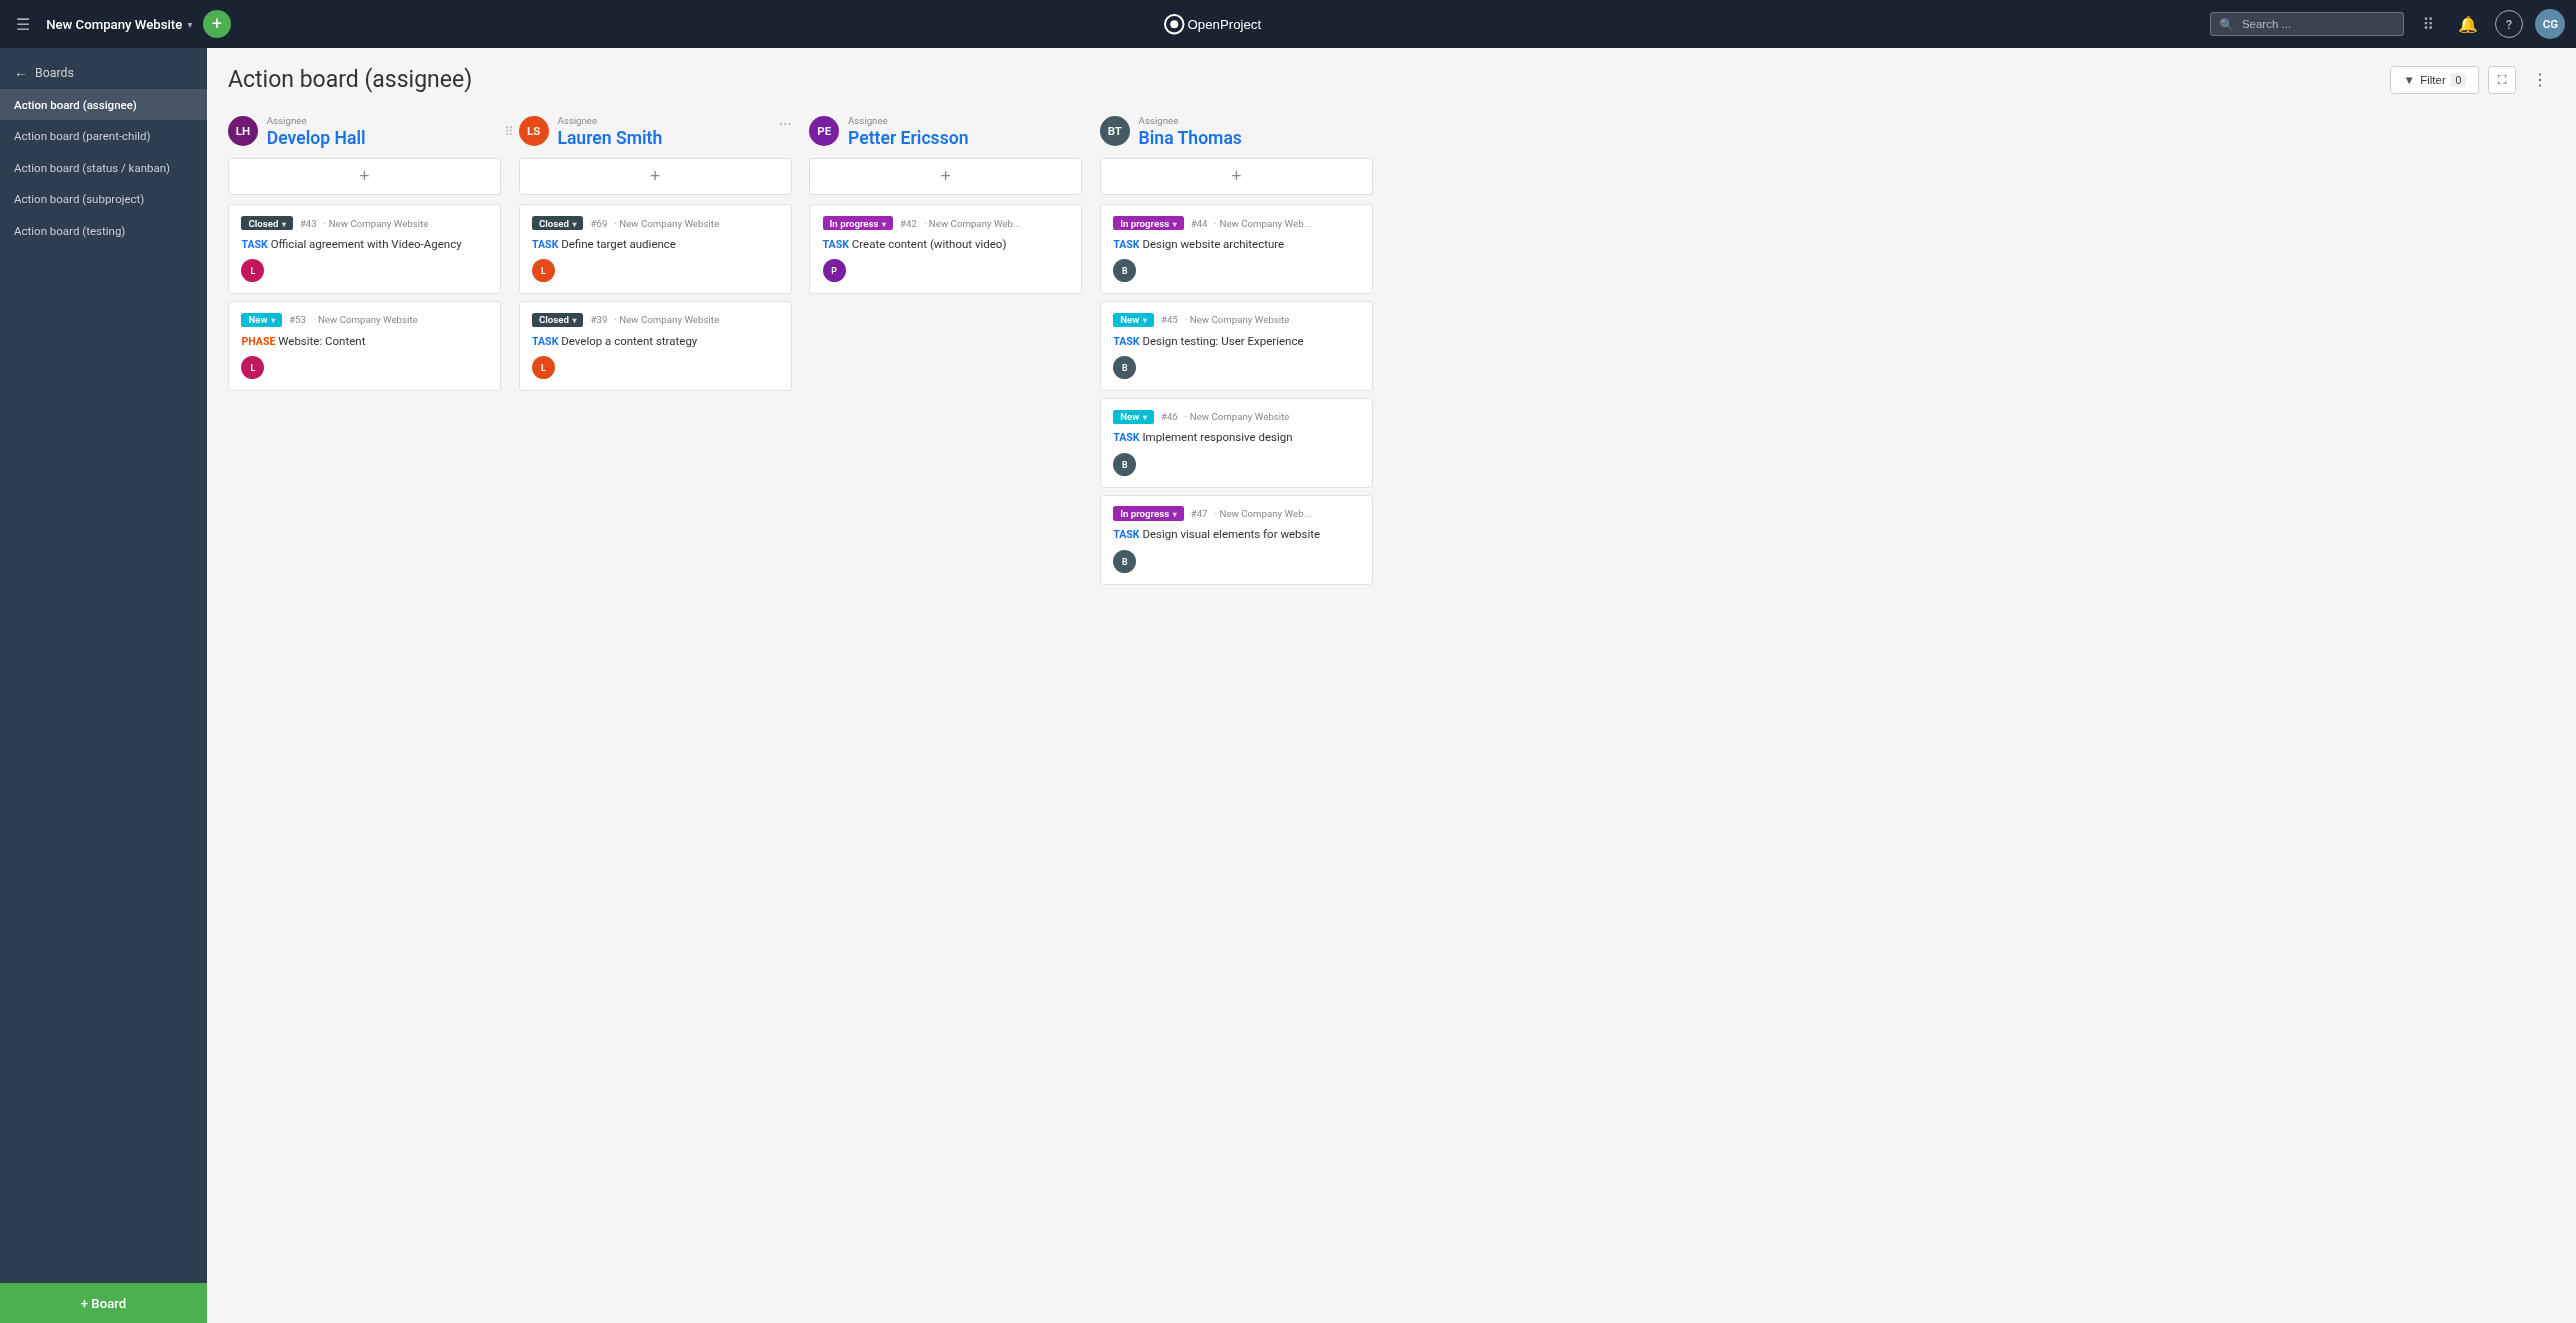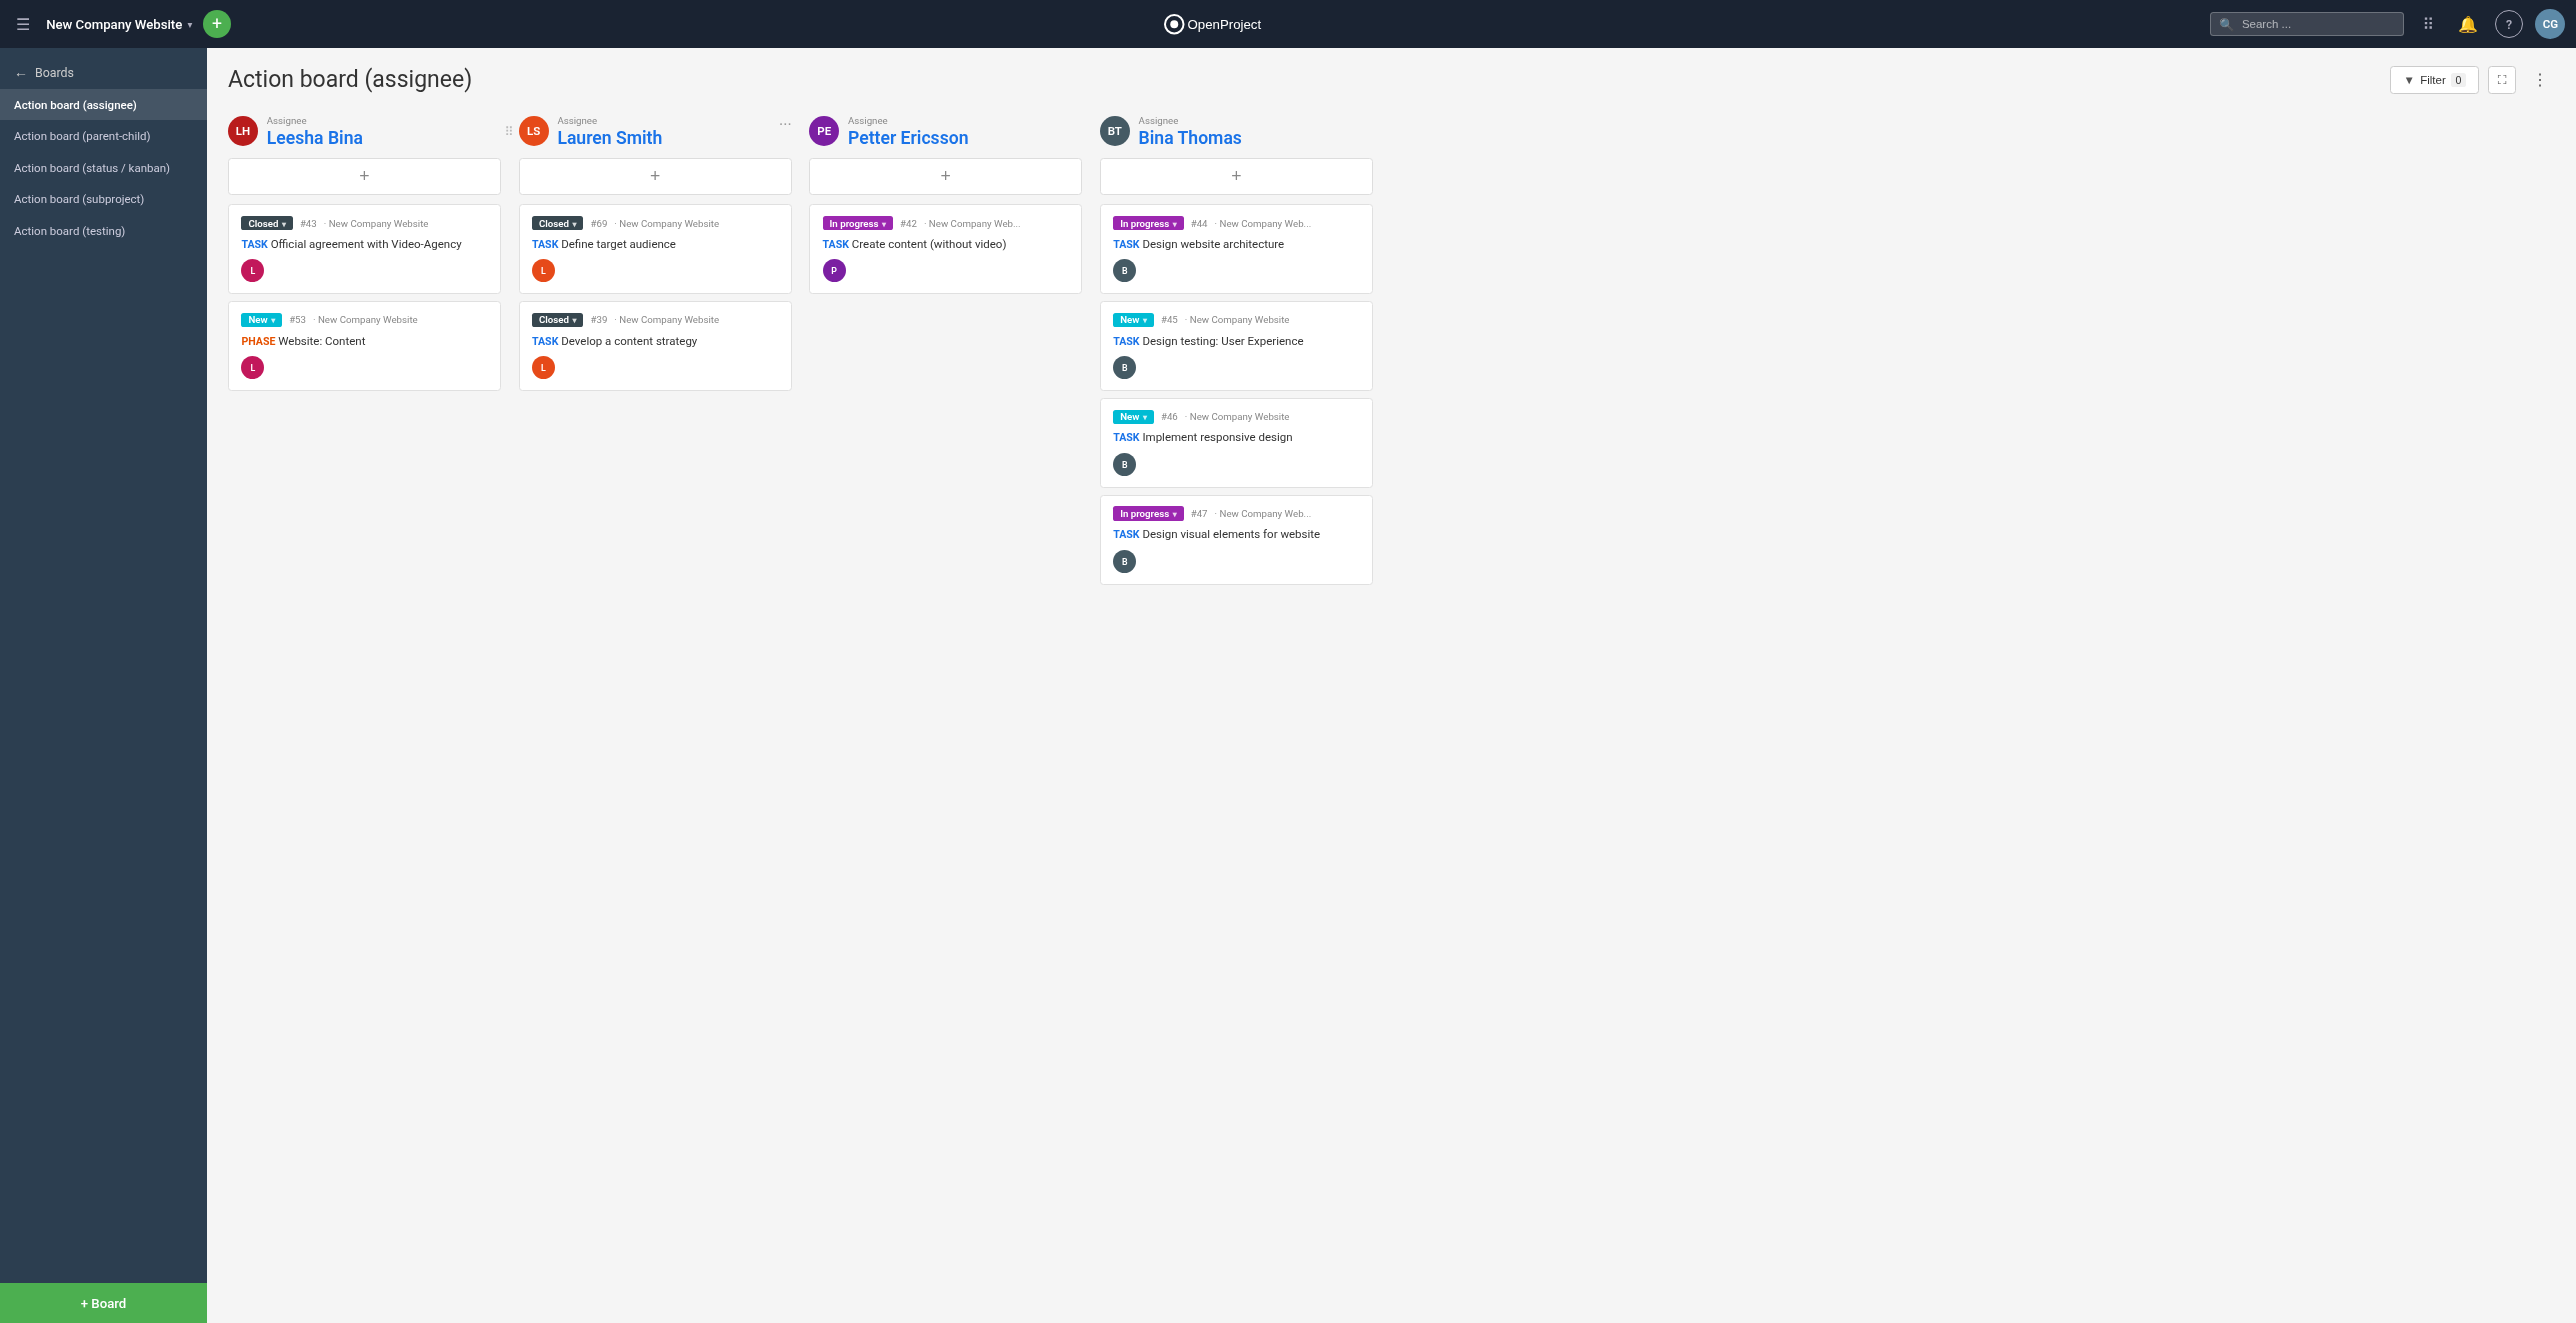--- a/index.html
+++ b/index.html
@@ -344,24 +344,24 @@
           <span class="filter-count">0</span>
         </button>
         <button class="fullscreen-btn">⛶</button>
         <button class="more-btn">⋮</button>
       </div>
     </div>
 
     <div class="board-area" id="board-area">
         <div class="board-column">
           <div class="column-header">
-            <div class="avatar-placeholder" style="background: #b91c1c;">LH</div>
+            <div class="avatar-placeholder" style="background: #701a75;">LH</div>
             <div class="column-header-info">
       <div class="column-header-label">Assignee</div>
-      <div class="column-header-name">Leesha Bina</div>
+      <div class="column-header-name">Develop Hall</div>
     </div>
           </div>
           <button class="add-card-btn">+</button>
           <div class="card">
         <div class="card-header-row">
           <span class="status-badge badge-closed">
             Closed<span class="badge-caret">▾</span>
           </span>
           <span class="card-id">#43</span>
           <span class="card-project">· New Company Website</span>

